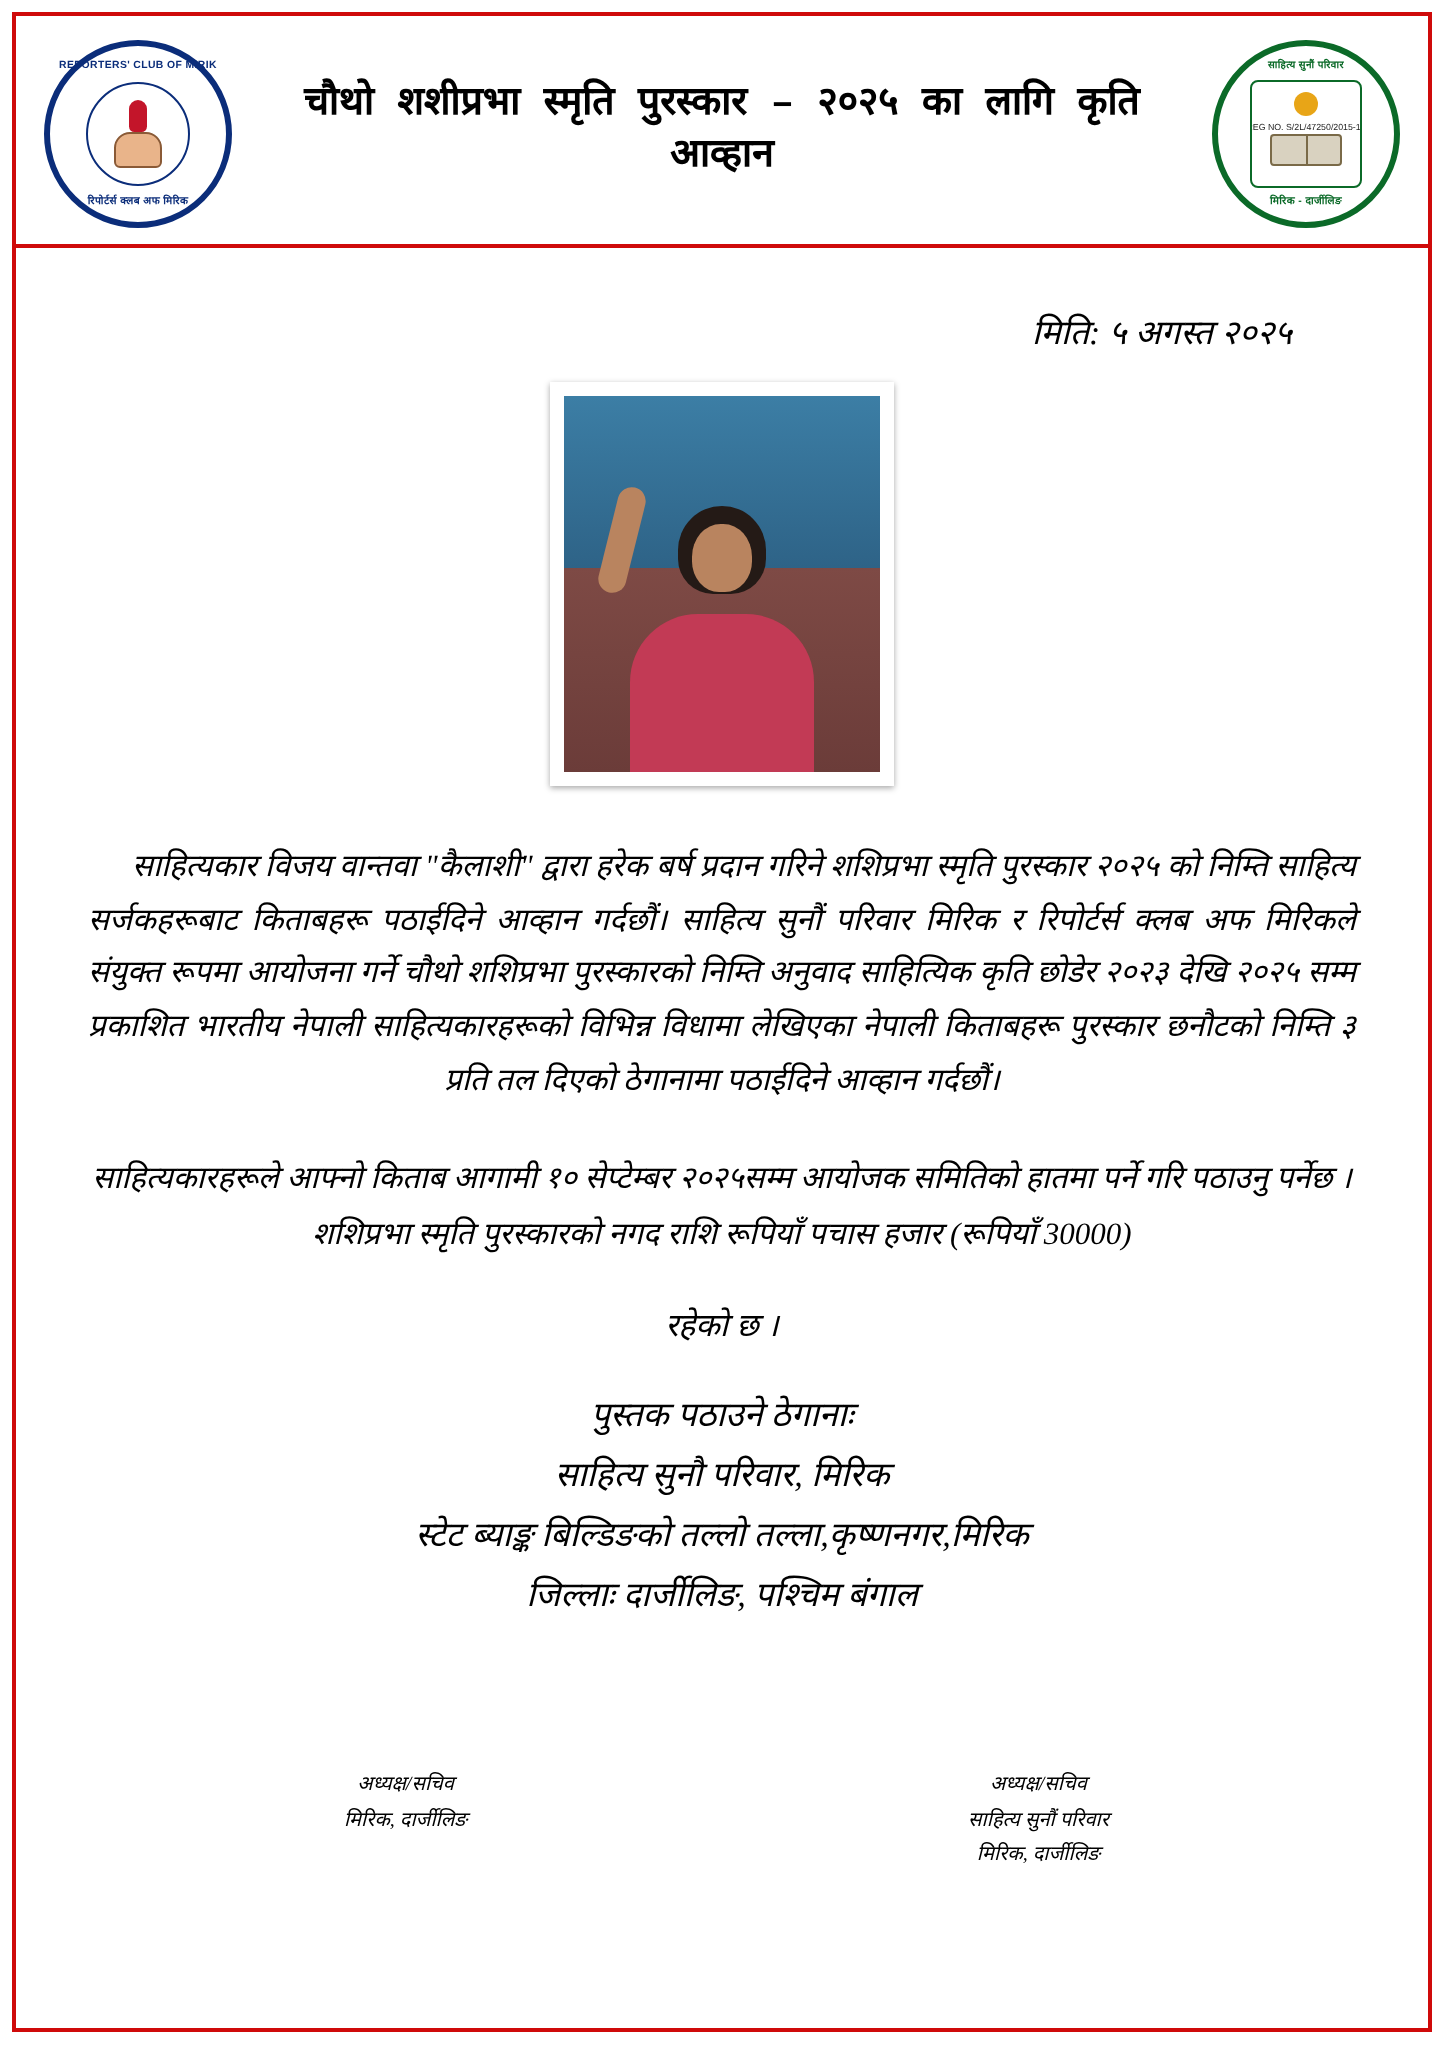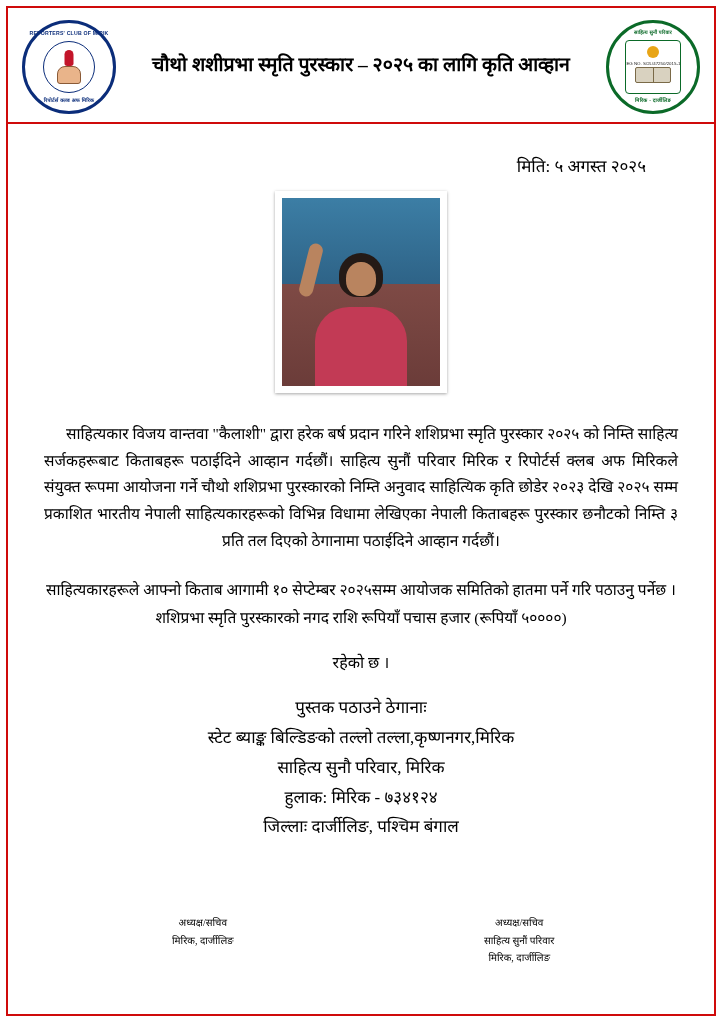--- a/index.html
+++ b/index.html
@@ -157,25 +157,27 @@
     top: 0;
     height: 114px;
     display: flex;
     align-items: center;
     justify-content: center;
     text-align: center;
     font-size: 19.5px;
     font-weight: bold;
     line-height: 1.35;
     padding: 0 4px;
+    font-family: Liberation Mono, monospace;
   }
   
   .body-wrap {
     padding: 0 26px;
     box-sizing: border-box;
+    font-style: italic;
   }
   .date-line {
     text-align: right;
     font-size: 17px;
     margin-top: 30px;
     padding-right: 42px;
   }
   .photo-frame {
     width: 158px;
     margin: 14px auto 0 auto;
@@ -322,29 +324,28 @@
         <div class="deck"></div>
         <div class="person-body"></div>
         <div class="person-hair"></div>
         <div class="person-head"></div>
         <div class="arm"></div>
       </div>
     </div>
 
     <div class="para">साहित्यकार विजय वान्तवा "कैलाशी" द्वारा हरेक बर्ष प्रदान गरिने शशिप्रभा स्मृति पुरस्कार २०२५ को निम्ति साहित्य सर्जकहरूबाट किताबहरू पठाईदिने आव्हान गर्दछौं। साहित्य सुनौं परिवार मिरिक र रिपोर्टर्स क्लब अफ मिरिकले संयुक्त रूपमा आयोजना गर्ने चौथो शशिप्रभा पुरस्कारको निम्ति अनुवाद साहित्यिक कृति छोडेर २०२३ देखि २०२५ सम्म प्रकाशित भारतीय नेपाली साहित्यकारहरूको विभिन्न विधामा लेखिएका नेपाली किताबहरू पुरस्कार छनौटको निम्ति ३ प्रति तल दिएको ठेगानामा पठाईदिने आव्हान गर्दछौं।</div>
 
-    <div class="para2">साहित्यकारहरूले आफ्नो किताब आगामी १० सेप्टेम्बर २०२५सम्म आयोजक समितिको हातमा पर्ने गरि पठाउनु पर्नेछ । शशिप्रभा स्मृति पुरस्कारको नगद राशि रूपियाँ पचास हजार (रूपियाँ ५००००)</div>
+    <div class="para2">साहित्यकारहरूले आफ्नो किताब आगामी १० सेप्टेम्बर २०२५सम्म आयोजक समितिको हातमा पर्ने गरि पठाउनु पर्नेछ । शशिप्रभा स्मृति पुरस्कारको नगद राशि रूपियाँ पचास हजार (रूपियाँ 30000)</div>
 
     <div class="line-center">रहेको छ ।</div>
 
     <div class="address-block">
       <div>पुस्तक पठाउने ठेगानाः</div>
+      <div>साहित्य सुनौ परिवार, मिरिक</div>
       <div>स्टेट ब्याङ्क बिल्डिङको तल्लो तल्ला,कृष्णनगर,मिरिक</div>
-      <div>साहित्य सुनौ परिवार, मिरिक</div>
-      <div>हुलाक: मिरिक - ७३४१२४</div>
       <div>जिल्लाः दार्जीलिङ, पश्चिम बंगाल</div>
     </div>
 
     <div class="signatures">
       <div class="sig">
         <div>अध्यक्ष/सचिव</div>
         <div>मिरिक, दार्जीलिङ</div>
       </div>
       <div class="sig">
         <div>अध्यक्ष/सचिव</div>

